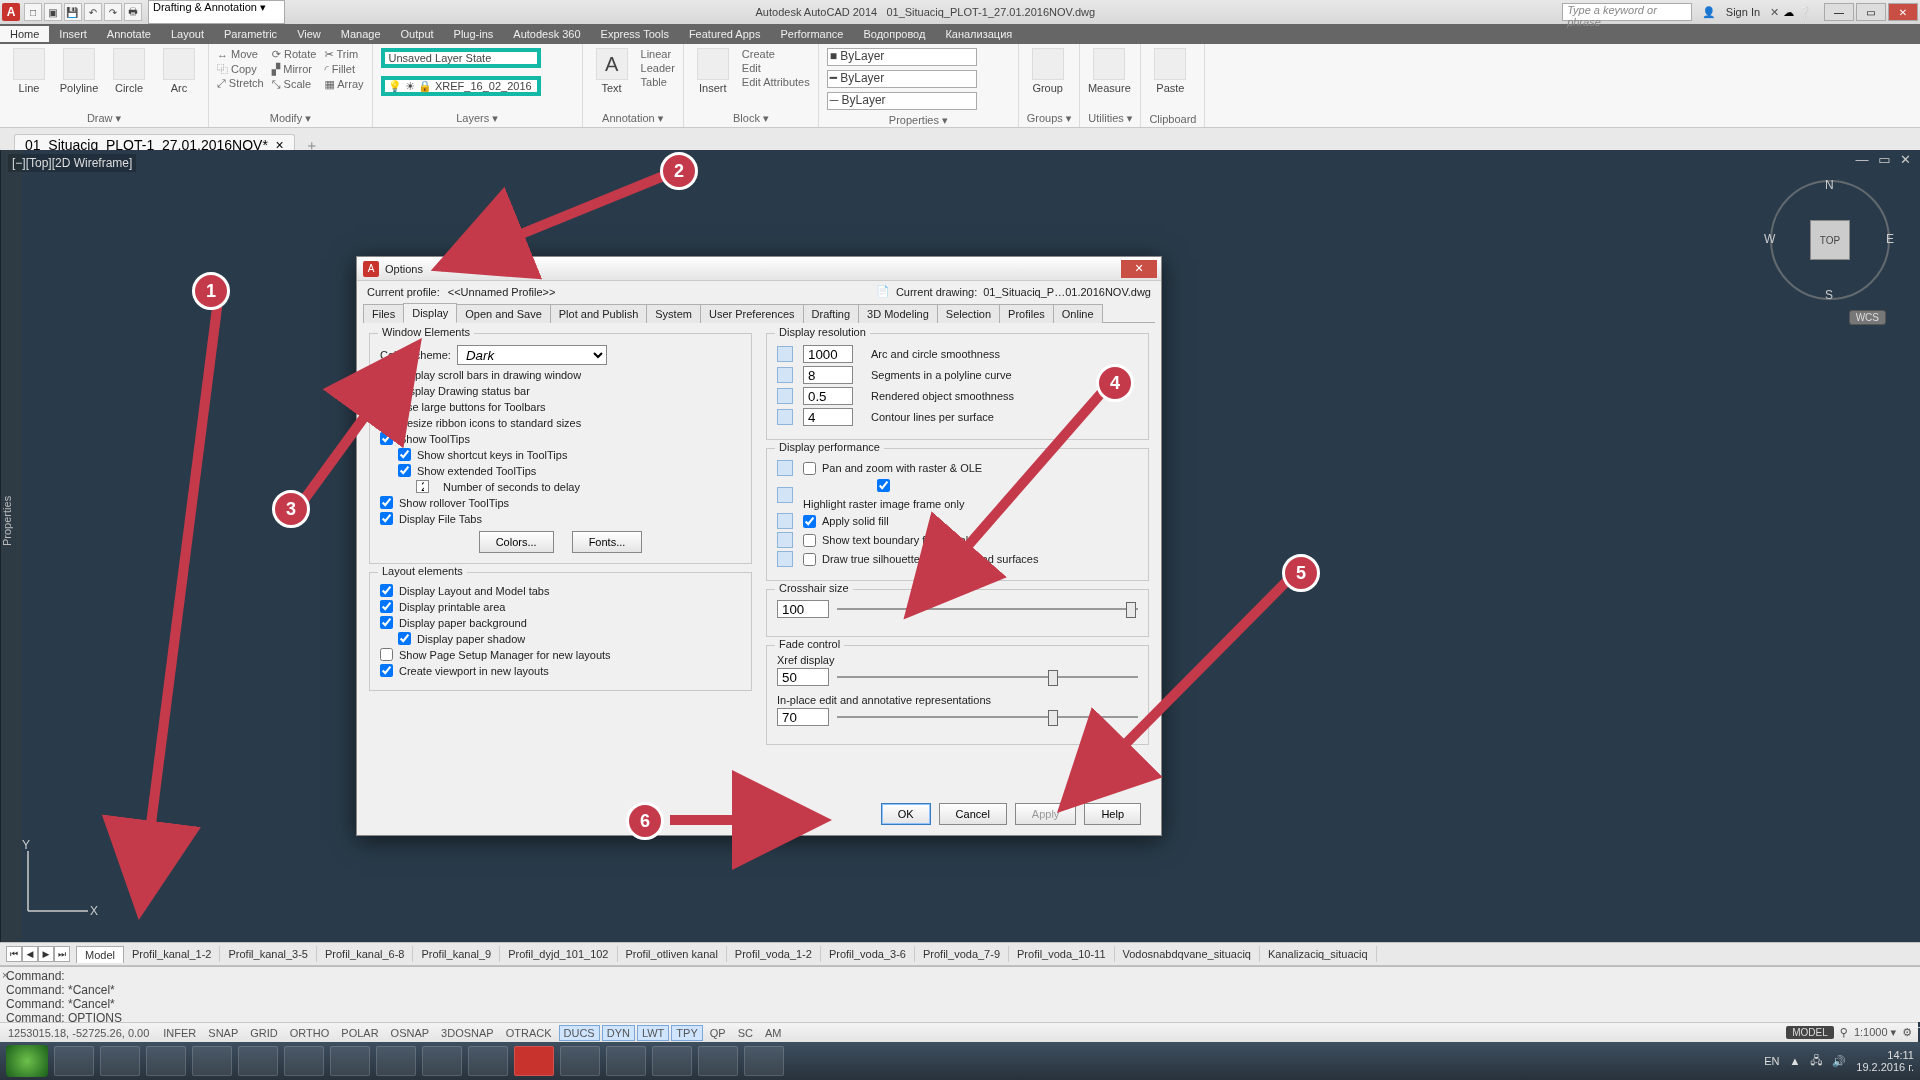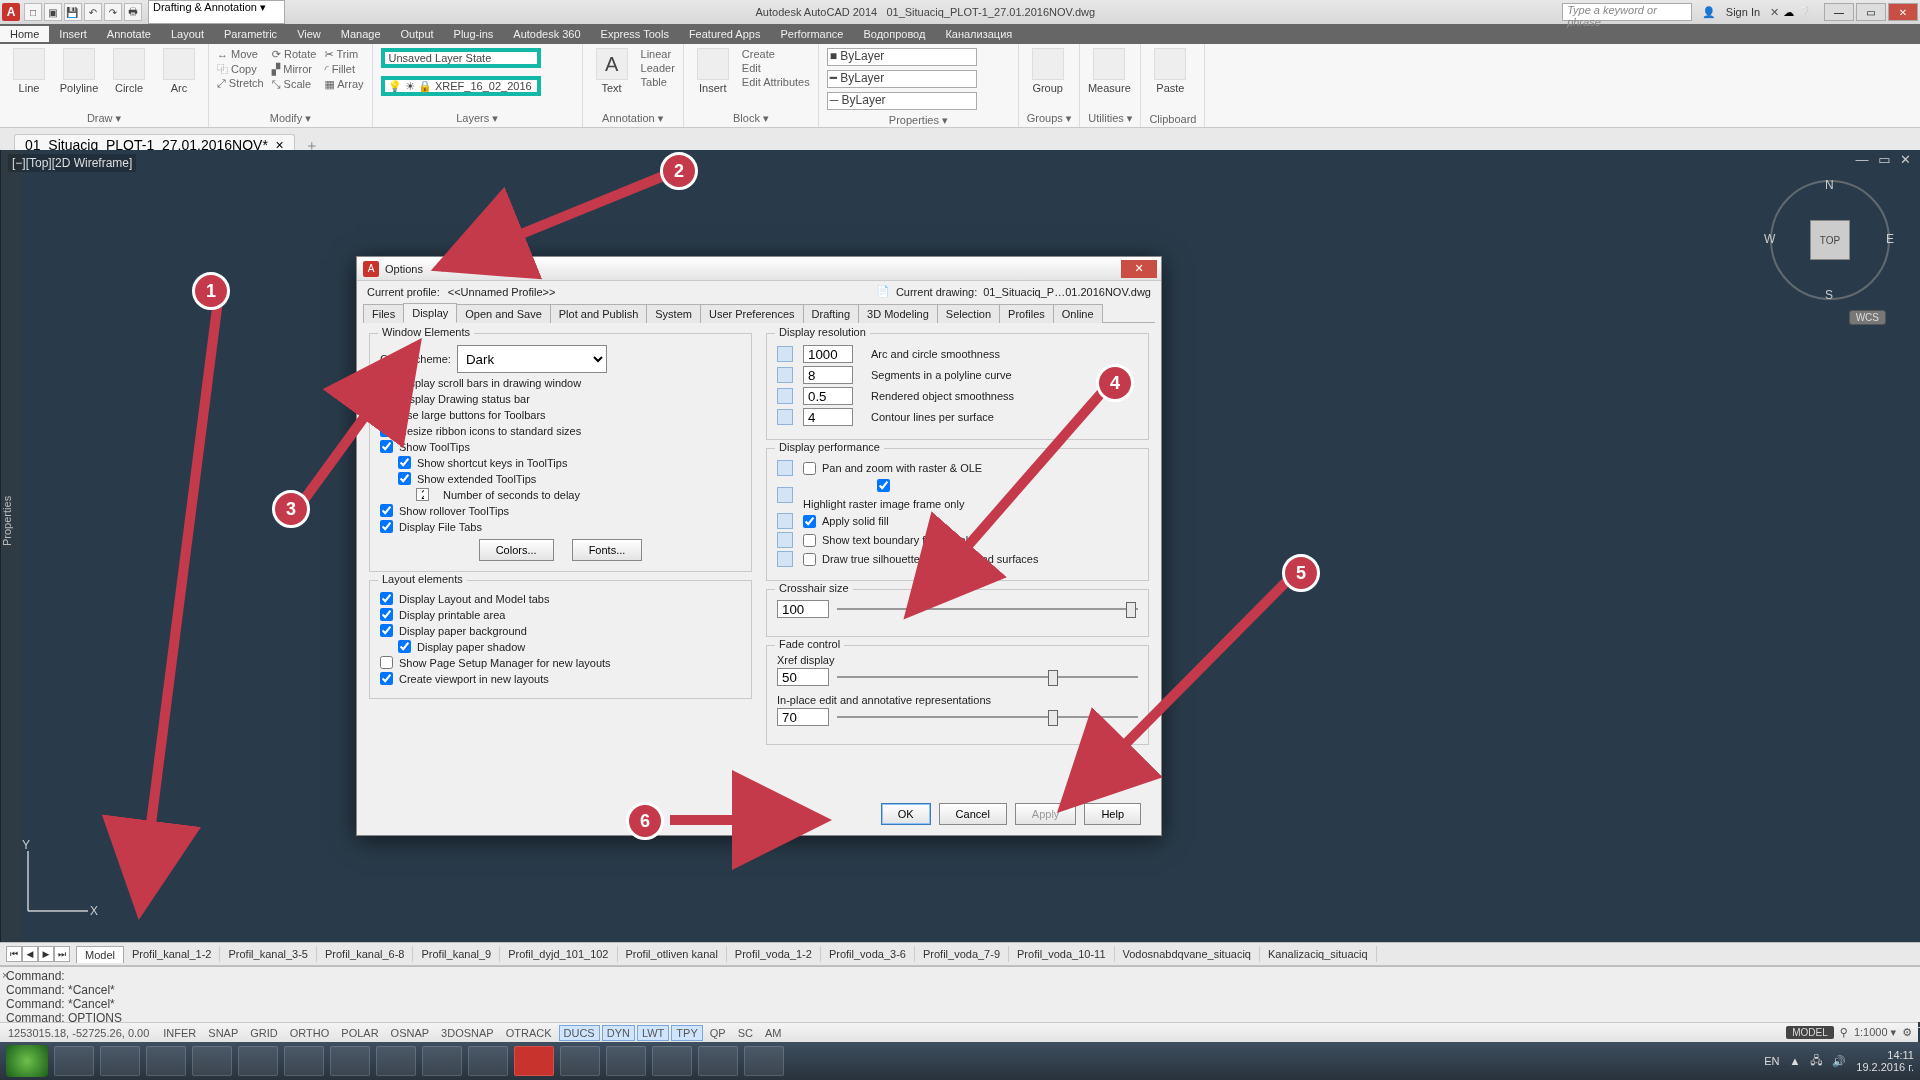--- a/index.html
+++ b/index.html
@@ -100,21 +100,21 @@
 .group > .gl { position:absolute; top:-8px; left:8px; background:#f0f0f0; padding:0 4px;}
 .chk { display:flex; align-items:center; gap:6px; margin:3px 0;}
 .chk input { width:13px; height:13px;}
 .indent1 { margin-left:18px;}
 .indent2 { margin-left:36px;}
 .num-input { width:50px; height:18px; border:1px solid #888; background:#fff; padding:0 4px; text-align:left; margin-right:8px;}
 .btn { height:22px; padding:0 16px; border:1px solid #888; background:linear-gradient(#fff,#e4e4e4); font-size:11px;}
 .btn.primary { border:1px solid #3a7abf; box-shadow:0 0 0 1px #8ec3ff inset;}
 .btn:disabled { color:#999;}
 .dlg-footer { position:absolute; bottom:10px; left:0; right:0; display:flex; justify-content:flex-end; gap:8px; padding:0 20px;}
-.cs-sel { height:28px; width:150px; border:1px solid #888; background:#fff; padding:0 4px;}
+.cs-sel { height:20px; width:150px; border:1px solid #888; background:#fff; padding:0 4px;font-style:italic;}
 .res-row { display:flex; align-items:center; gap:10px; margin:3px 0;}
 .res-row .ic { width:16px; height:16px; background:#d2e4f5; border:1px solid #8fb4d9;}
 .slider-wrap { display:flex; align-items:center; gap:8px; margin:2px 0 8px 0;}
 .slider-wrap input[type=text] { width:52px; height:18px; border:1px solid #888; background:#fff; padding:0 4px;}
 .slider { flex:1; height:18px; position:relative;}
 .slider .track { position:absolute; top:8px; left:0; right:0; height:2px; background:#999;}
 .slider .thumb { position:absolute; top:2px; width:10px; height:16px; background:#e8e8e8; border:1px solid #666;}
 
 
 .anno { position:absolute; pointer-events:none;}

